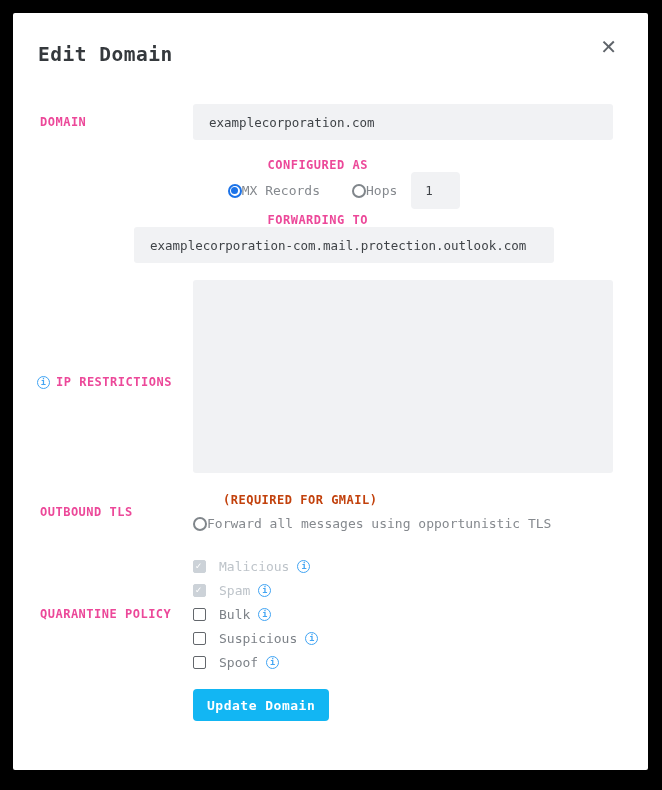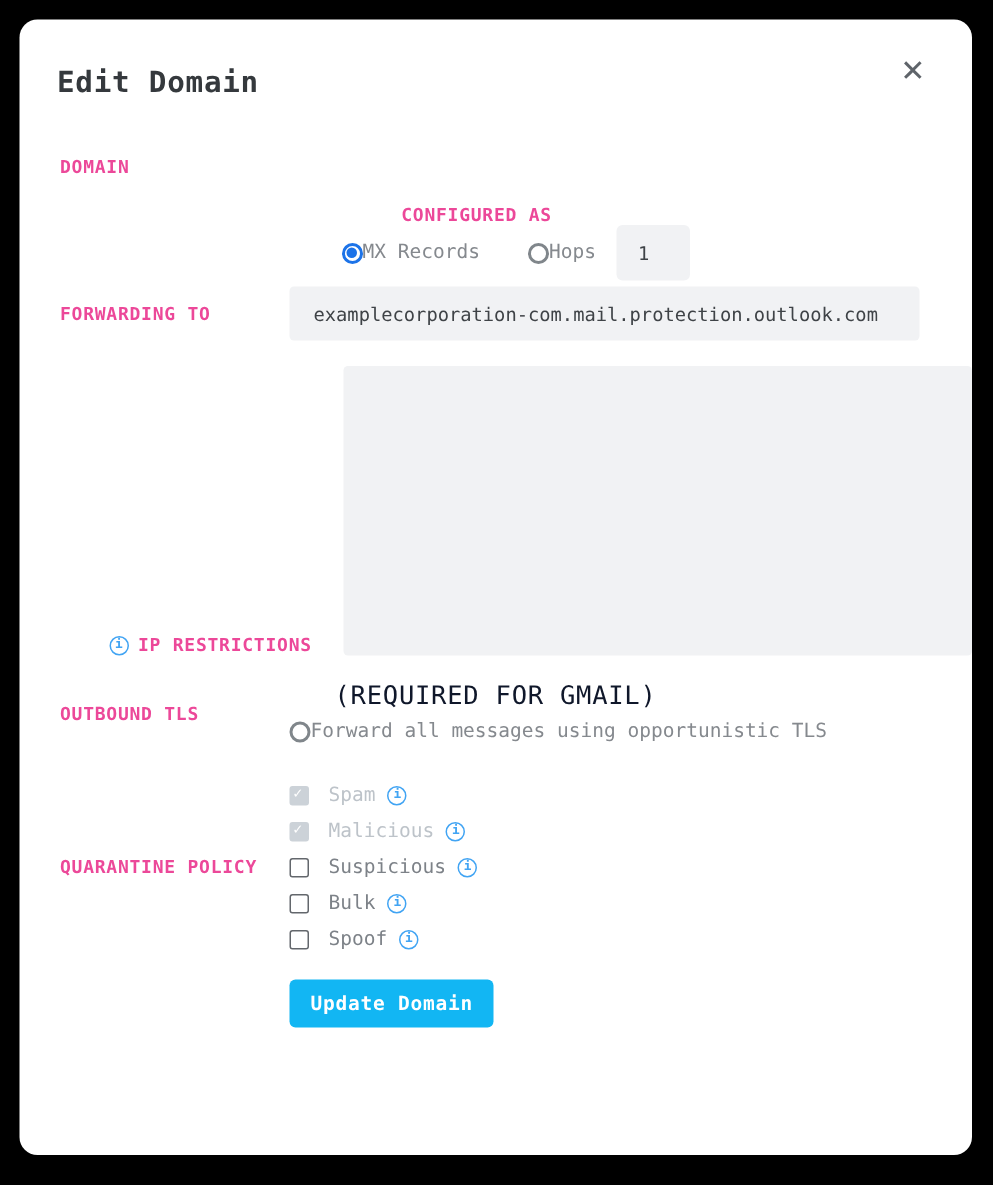--- a/index.html
+++ b/index.html
@@ -8,21 +8,21 @@
     background: #000;
     font-family: "DejaVu Sans Mono", "Liberation Mono", monospace;
     overflow: hidden;
   }
   .modal {
     position: relative;
     width: 635px;
     height: 757px;
     margin: 13px 0 0 13px;
     background: #ffffff;
-    border-radius: 12px;
+    border-radius: 2px;
   }
   .modal-title {
     position: absolute;
     left: 25px;
     top: 30px;
     font-size: 19.5px;
     font-weight: bold;
     color: #35393d;
     letter-spacing: 0.5px;
   }
@@ -55,22 +55,22 @@
     border-radius: 3px;
     display: flex;
     align-items: center;
     padding-left: 16px;
     font-size: 12.5px;
     color: #3f4347;
     white-space: nowrap;
     overflow: hidden;
   }
   .row-configured { margin-top: 18px; height: 37px; flex-direction: column; }
-  .row-forwarding { margin-top: 18px; }
-  .row-ip { margin-top: 17px; align-items: flex-end; margin-left: 36px; }
+  .row-forwarding { margin-top: 18px; flex-direction: column; }
+  .row-ip { margin-top: 17px; align-items: center; }
   .ip-label { display: flex; align-items: center; gap: 6px; margin-left: -3px; padding-top: 11px; }
   .textarea {
     width: 420px;
     height: 193px;
     background: #f1f2f4;
     border-radius: 3px;
   }
 
   .radio {
     width: 14px; height: 14px;
@@ -103,23 +103,23 @@
     margin-left: 14px;
   }
   .radio-pair { display: flex; align-items: center; }
   .gap-left { margin-left: 32px; }
 
   .row-outbound { margin-top: 16px; align-items: center; }
   .opt-line { display: flex; align-items: center; height: 23px; }
   .tls-note {
     height: 23px; line-height: 23px;
     padding-left: 30px;
-    font-size: 17px; font-weight: normal;
-    letter-spacing: 0.5px;
-    color: #0f172a;
+    font-size: 12px; font-weight: bold;
+    letter-spacing: 0.5px;
+    color: #c2410c;
   }
 
   .row-quarantine { margin-top: 19px; align-items: center; }
   .cb-line { display: flex; align-items: center; height: 24px; }
   .checkbox {
     width: 13px; height: 13px;
     border: 1.5px solid #63676c;
     border-radius: 2px;
     background: #fff;
     flex-shrink: 0;
@@ -180,20 +180,23 @@
 <body>
 
 <div class="modal">
   <h1 class="modal-title">Edit Domain</h1>
   <span class="close-btn">✕</span>
 
   <div class="form">
 
     <div class="row v-center">
       <div class="label-cell">DOMAIN</div>
+      <div class="text-input">
+        <span>examplecorporation.com</span>
+      </div>
     </div>
 
     <div class="row v-center row-configured">
       <div class="label-cell">CONFIGURED AS</div>
       <div class="radio-pair">
         <span class="radio selected"></span>
         <span class="opt-label">MX Records</span>
         <span class="radio gap-left"></span>
         <span class="opt-label">Hops</span>
         <div class="mini-input">
@@ -228,36 +231,36 @@
           <span class="opt-label">Forward all messages using opportunistic TLS</span>
         </div>
       </div>
     </div>
 
     <div class="row row-quarantine">
       <div class="label-cell">QUARANTINE POLICY</div>
       <div>
         <div class="cb-line">
           <span class="checkbox checked disabled"></span>
+          <span class="cb-label disabled">Malicious</span>
+          <span class="info-icon"></span>
+        </div>
+        <div class="cb-line">
+          <span class="checkbox checked disabled"></span>
           <span class="cb-label disabled">Spam</span>
           <span class="info-icon"></span>
         </div>
         <div class="cb-line">
-          <span class="checkbox checked disabled"></span>
-          <span class="cb-label disabled">Malicious</span>
+          <span class="checkbox"></span>
+          <span class="cb-label">Bulk</span>
           <span class="info-icon"></span>
         </div>
         <div class="cb-line">
           <span class="checkbox"></span>
           <span class="cb-label">Suspicious</span>
-          <span class="info-icon"></span>
-        </div>
-        <div class="cb-line">
-          <span class="checkbox"></span>
-          <span class="cb-label">Bulk</span>
           <span class="info-icon"></span>
         </div>
         <div class="cb-line">
           <span class="checkbox"></span>
           <span class="cb-label">Spoof</span>
           <span class="info-icon"></span>
         </div>
       </div>
     </div>
 

